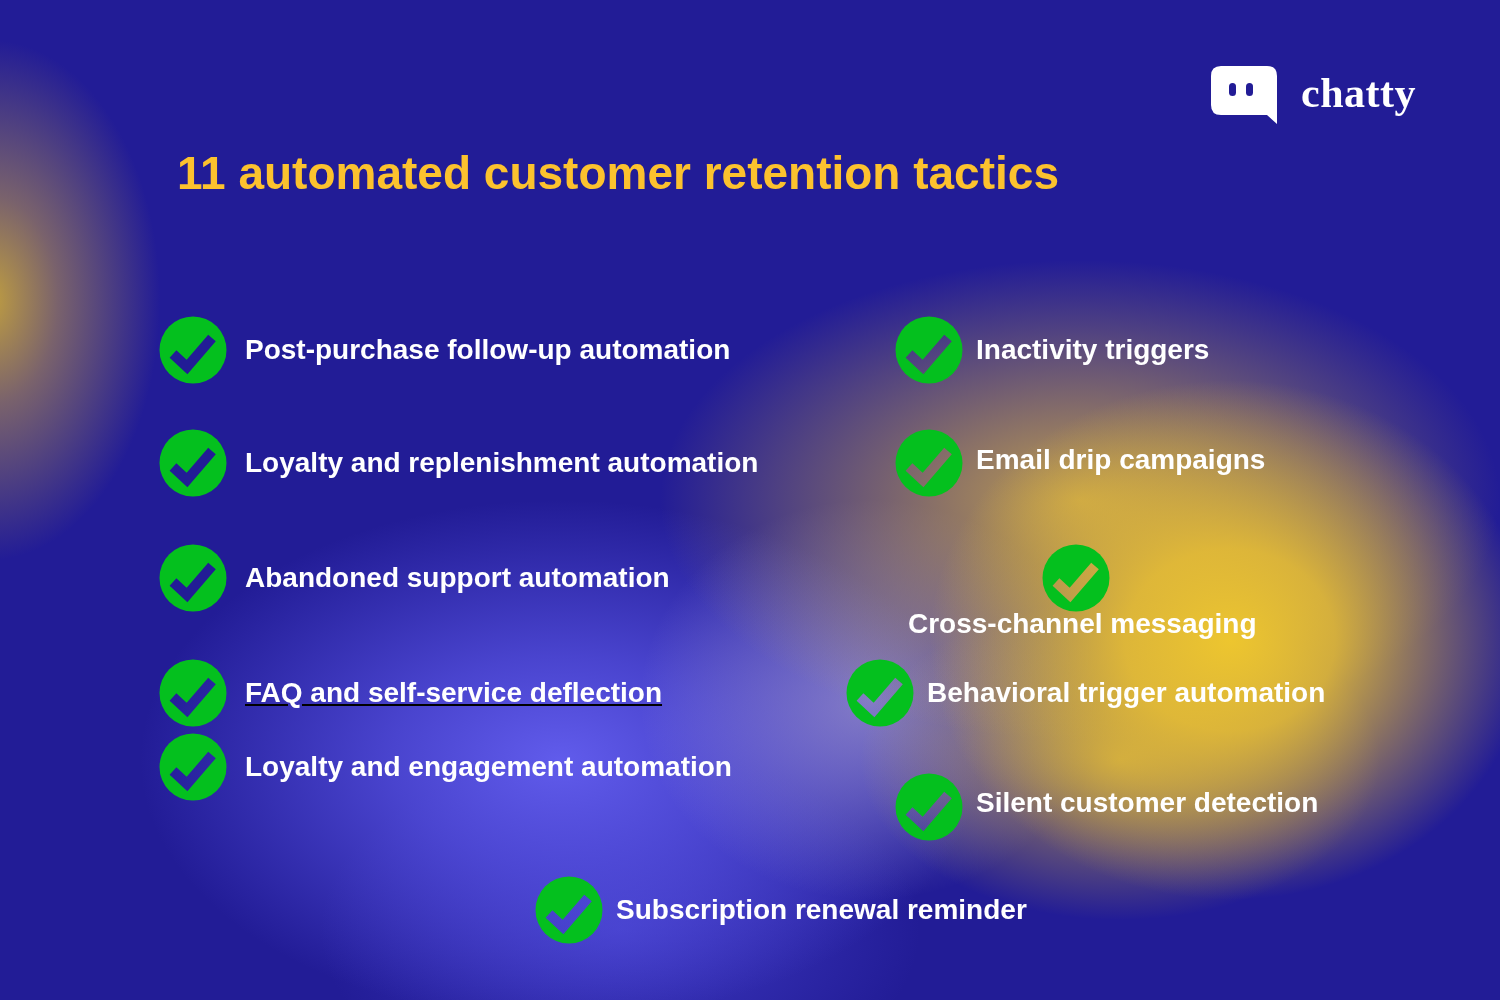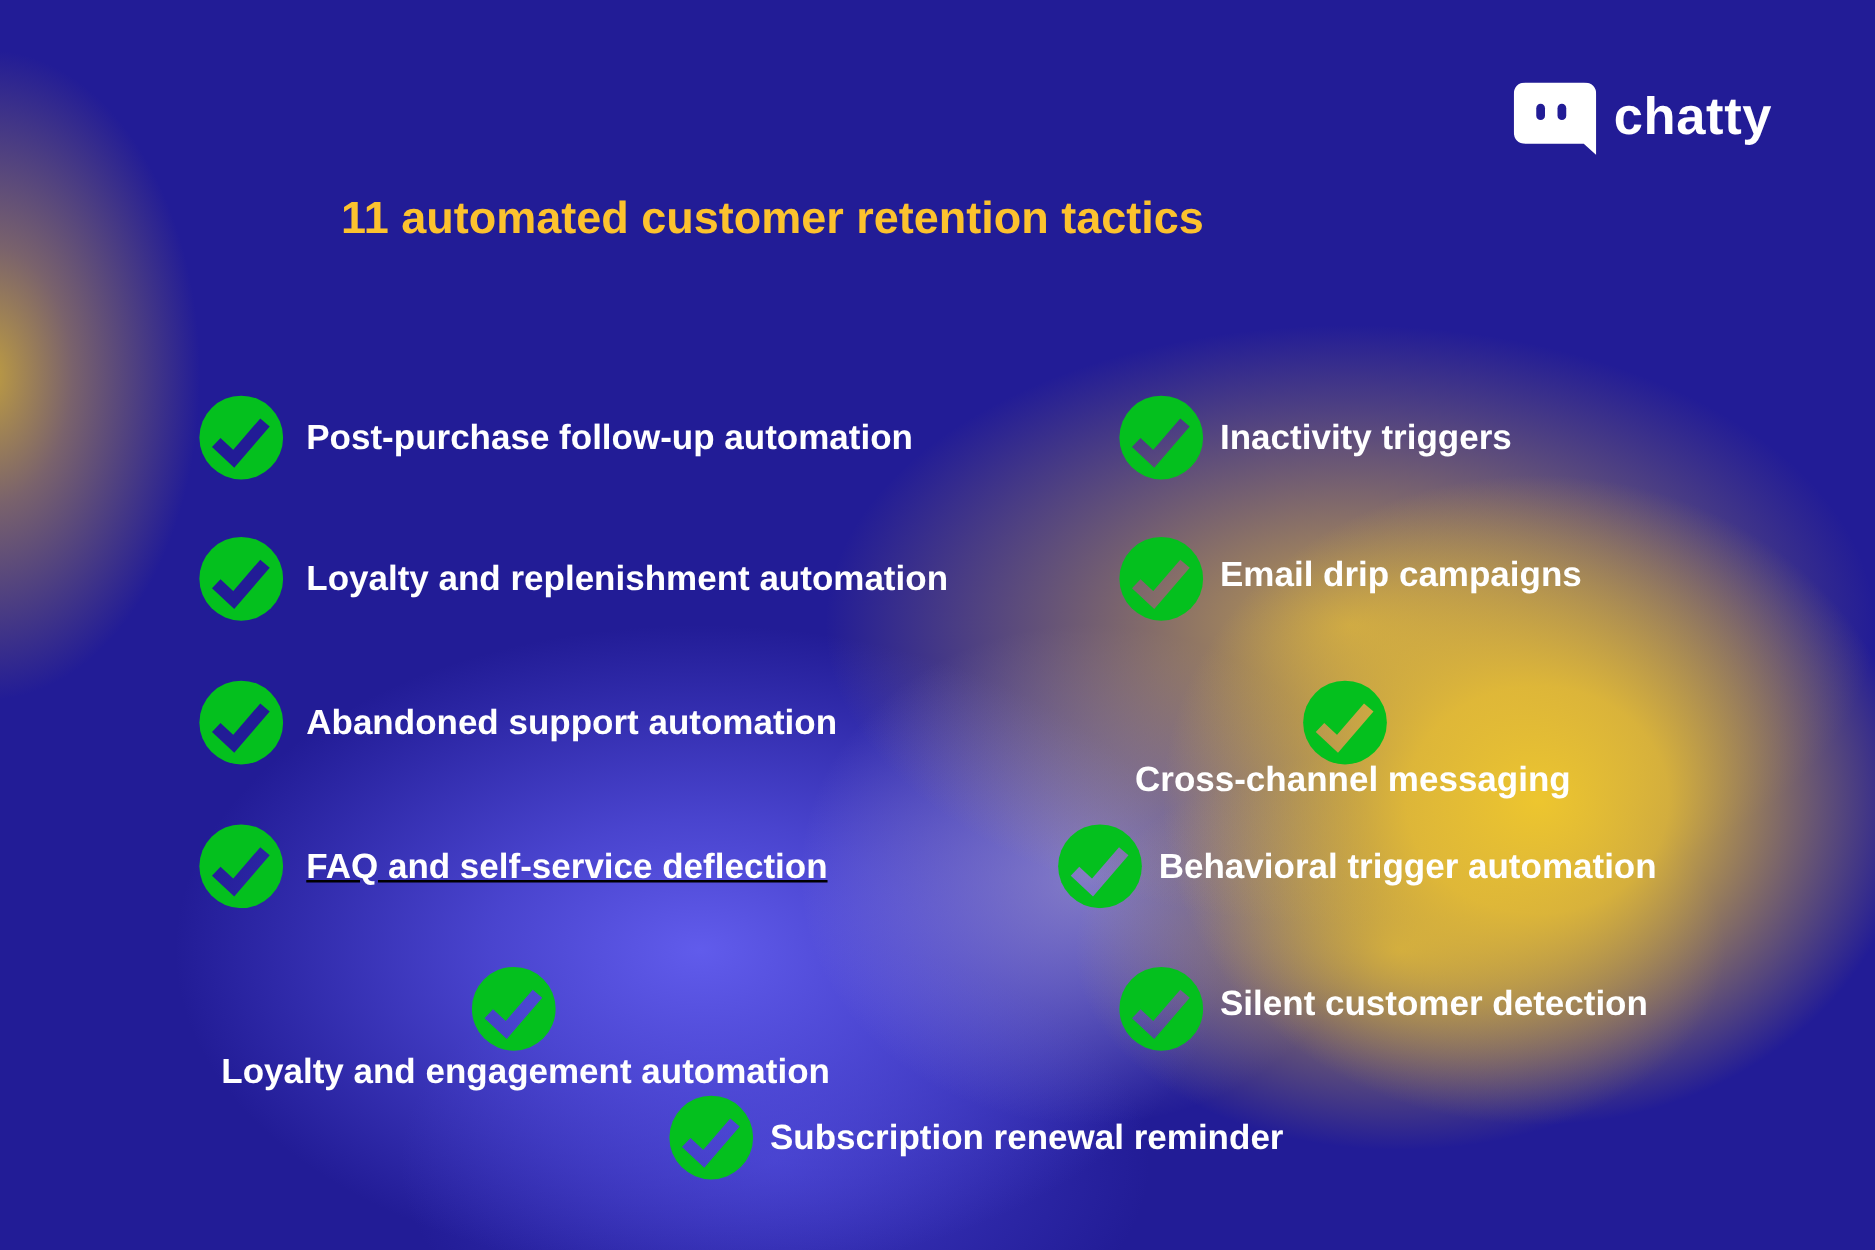--- a/index.html
+++ b/index.html
@@ -26,21 +26,22 @@
         radial-gradient(ellipse 300px 180px at 620px 930px, rgba(75,70,215,0.7) 0%, rgba(75,70,215,0) 100%),
         radial-gradient(ellipse 170px 260px at -10px 300px, rgba(200,165,60,0.95) 0%, rgba(180,145,80,0.6) 40%, rgba(180,145,80,0) 100%),
         #221c96;
     }
     .logo {
       position: absolute;
       left: 1211px;
       top: 66px;
       display: flex;
       align-items: center;
-      gap: 14px;
+      gap: 24px;
+      font-family: Liberation Serif, serif;
     }
     .logo-bubble {
       width: 66px;
       height: 60px;
       position: relative;
     }
     .logo-text {
       color: #ffffff;
       font-weight: 700;
       font-size: 42px;
@@ -48,21 +49,21 @@
       margin-top: -6px;
     }
     .title {
       position: absolute;
       left: 0;
       top: 145px;
       width: 1236px;
       text-align: center;
       color: #fcc22e;
       font-weight: 700;
-      font-size: 36px;
+      font-size: 46px;
       line-height: 57px;
     }
     .item {
       position: absolute;
       display: flex;
       align-items: center;
       height: 68px;
     }
     .check {
       width: 68px;
@@ -125,21 +126,21 @@
       <rect width="68" height="68" fill="#04c01e" mask="url(#checkmask)"></rect>
     </svg>
   <span class="item-label">Abandoned support automation</span>
 </div>
 <div class="item left" style="left:159px; top:659px;text-decoration:underline;">
   <svg class="check" viewBox="0 0 68 68">
       <rect width="68" height="68" fill="#04c01e" mask="url(#checkmask)"></rect>
     </svg>
   <span class="item-label">FAQ and self-service deflection</span>
 </div>
-<div class="item left" style="left:159px; top:773px;flex-direction:column;">
+<div class="item left" style="left:159px; top:733px;">
   <svg class="check" viewBox="0 0 68 68">
       <rect width="68" height="68" fill="#04c01e" mask="url(#checkmask)"></rect>
     </svg>
   <span class="item-label">Loyalty and engagement automation</span>
 </div>
 
 <div class="item right" style="left:895px; top:316px;">
   <svg class="check" viewBox="0 0 68 68">
       <rect width="68" height="68" fill="#04c01e" mask="url(#checkmask)"></rect>
     </svg>

